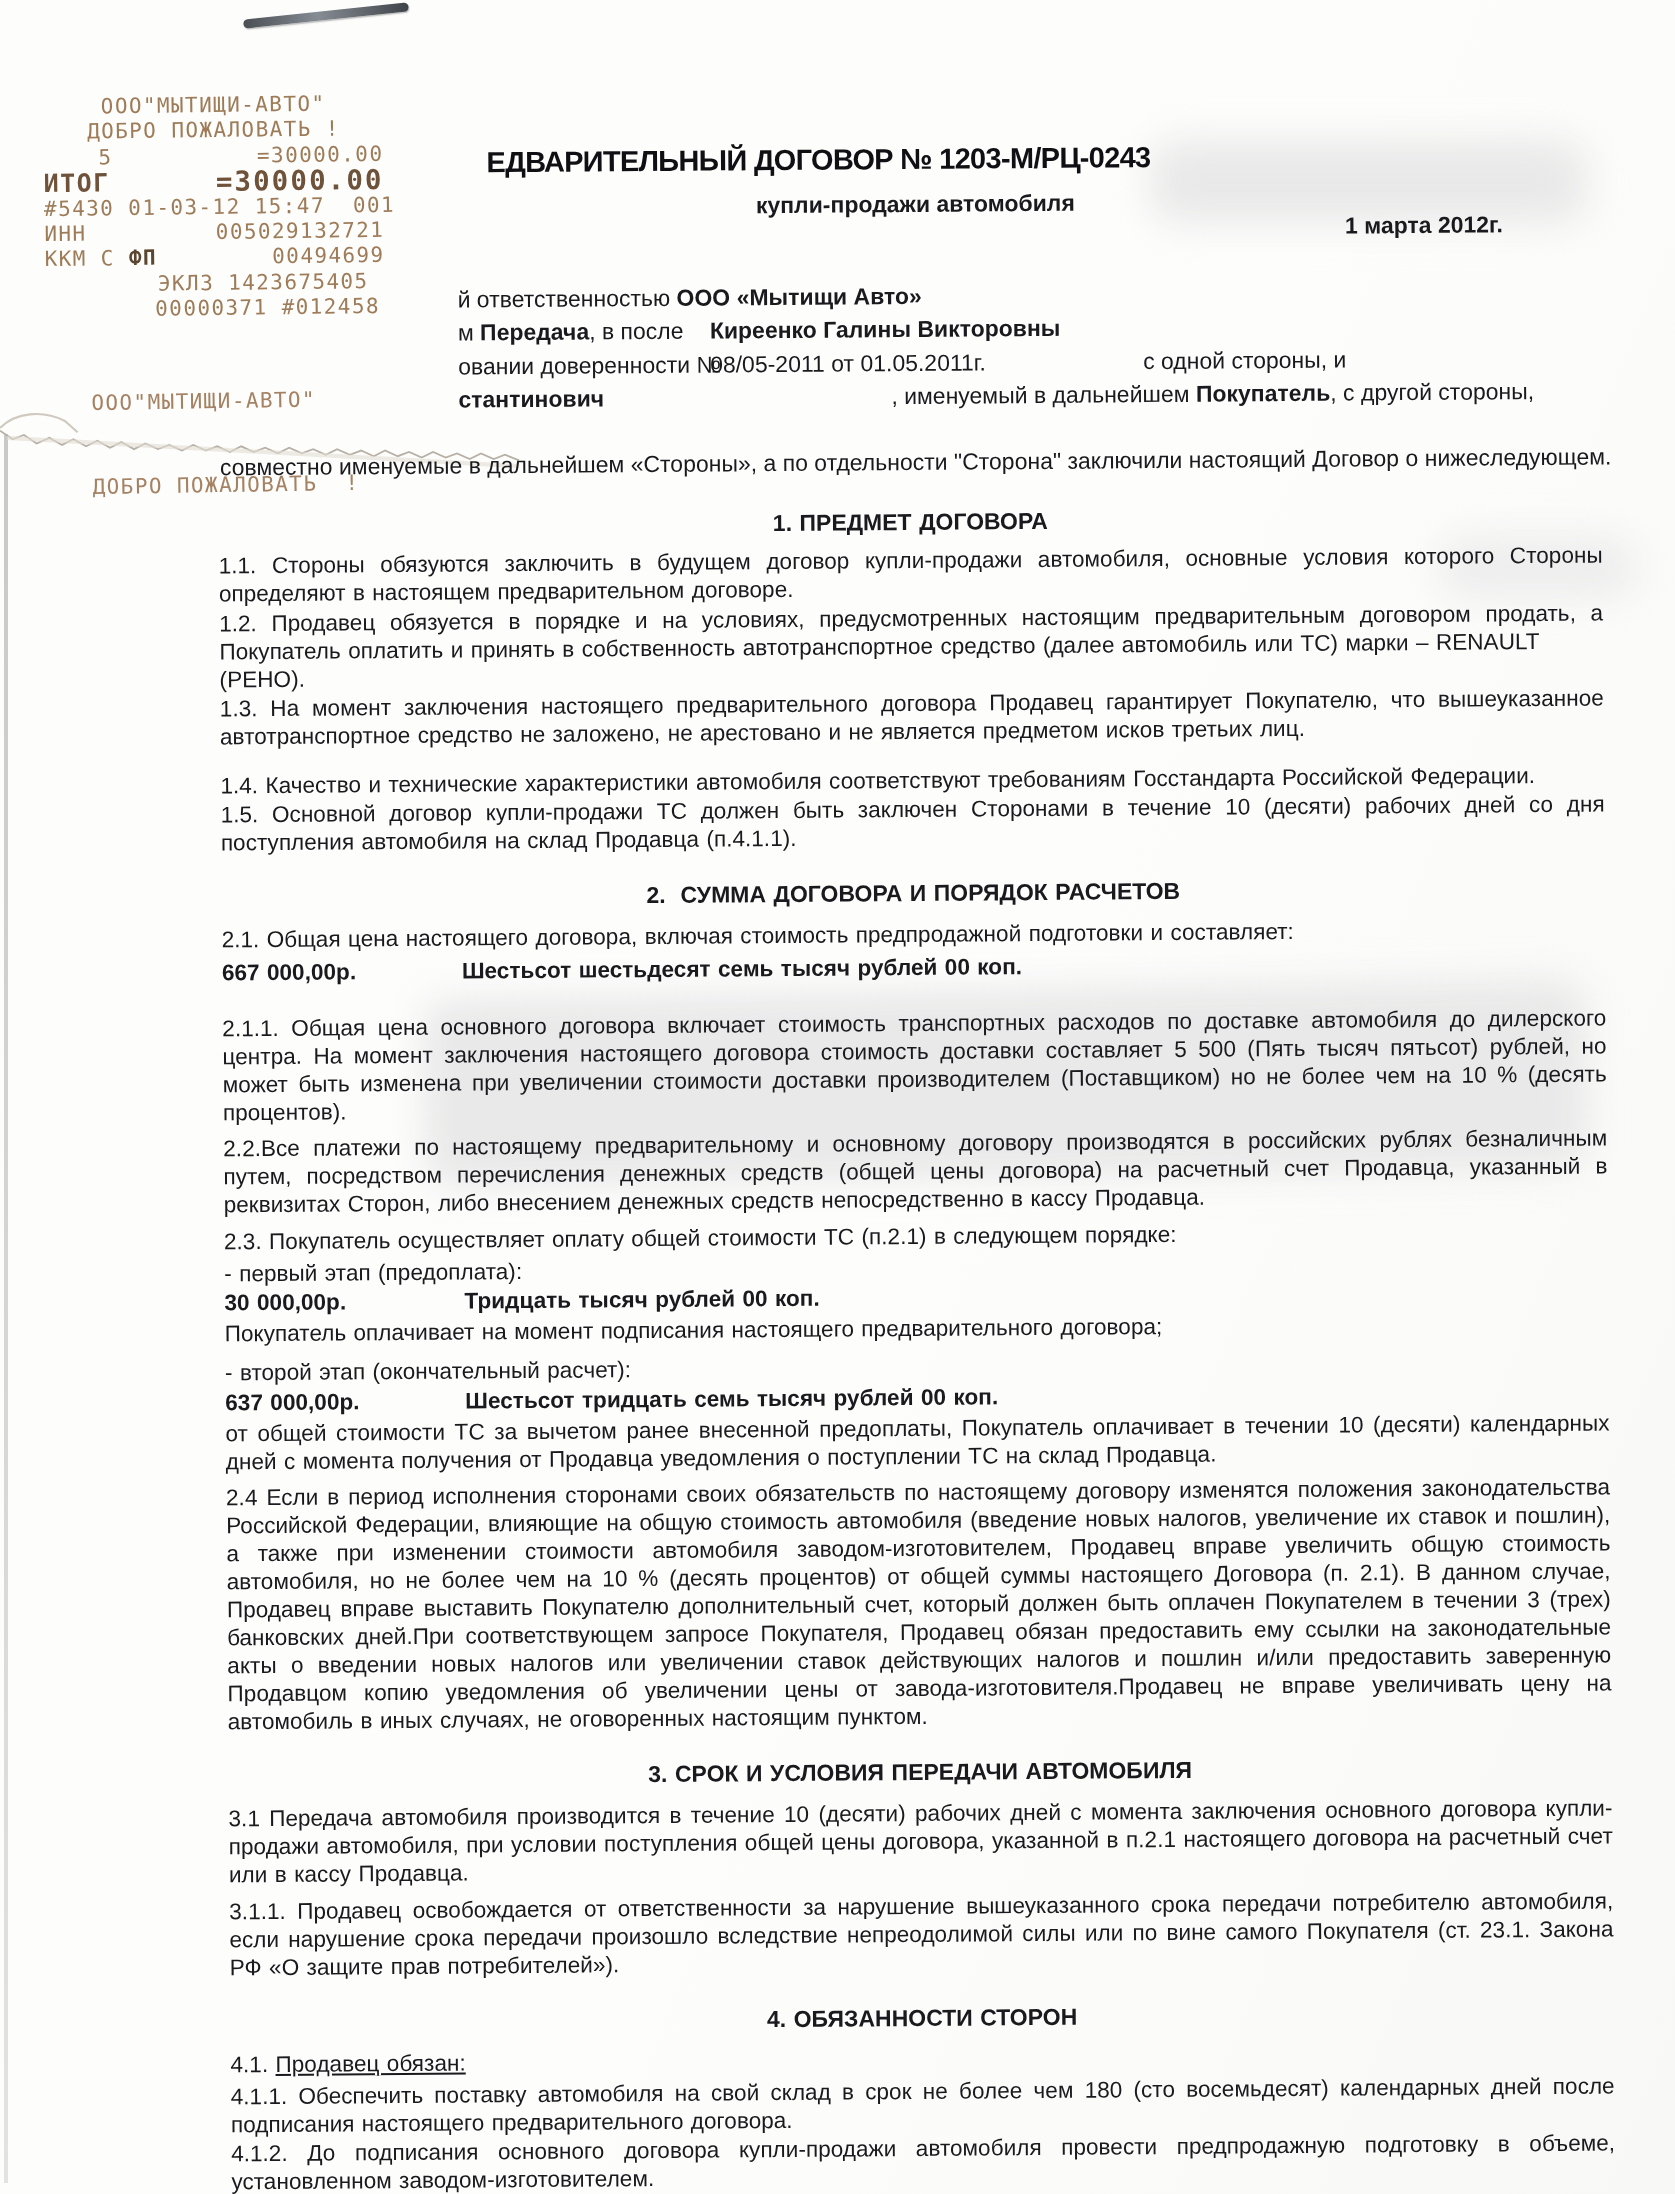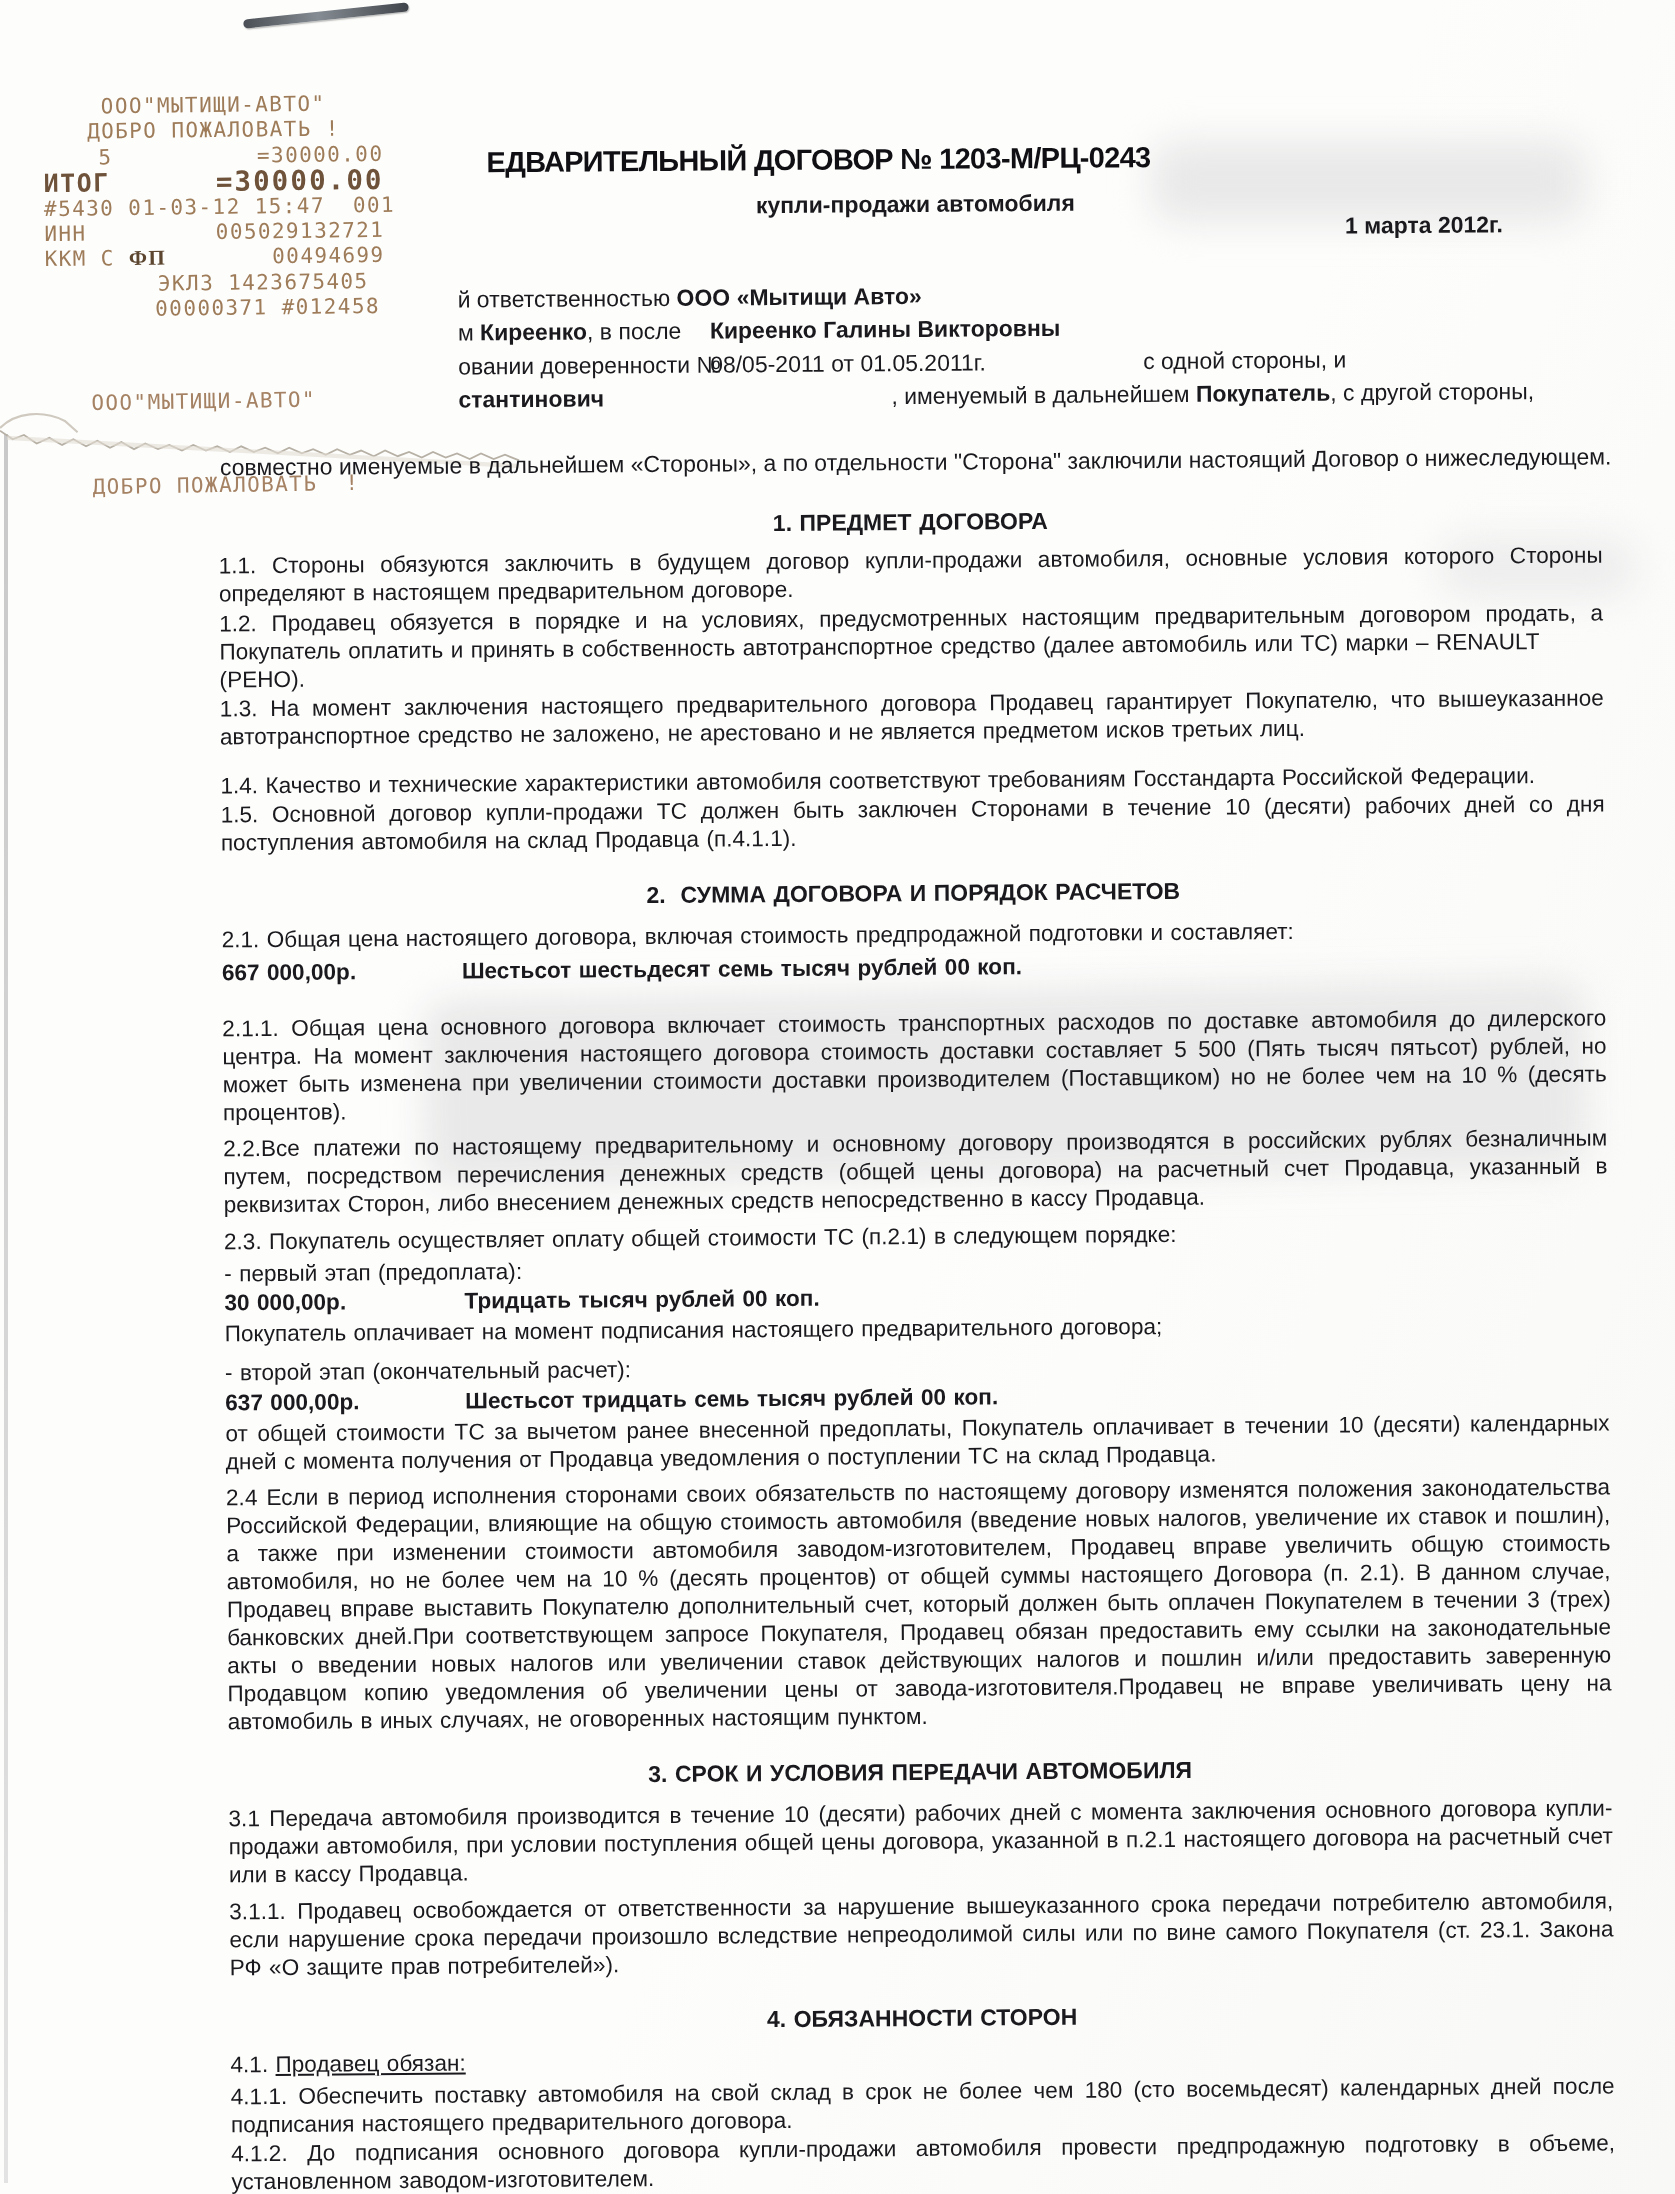--- a/index.html
+++ b/index.html
@@ -26,21 +26,21 @@
   .receipt div{white-space:pre;}
   .r-row{display:flex;justify-content:space-between;}
   .r-ind1{padding-left:58px;}
   .r-ind2{padding-left:44px;}
   .r-ind3{padding-left:113px;}
   .r-ind4{padding-left:110px;}
   .r-qty{padding-left:55px;}
   .r-big{font-weight:bold;color:#6e523a;}
   .r-total-label{font-size:25px;}
   .r-total-val{font-size:27.5px;letter-spacing:2.1px;}
-  .r-fp{font-weight:bold;color:#5c4630;font-family:Liberation Serif, serif;}
+  .r-fp{font-weight:bold;color:#5c4630;}
   .stamp2{position:absolute;left:92px;top:331px;
     font-family:"DejaVu Sans Mono",monospace;font-size:21px;line-height:28px;
     letter-spacing:1.4px;color:#a58263;transform:rotate(-0.9deg);white-space:pre;}
   
   .tilt{position:absolute;left:0;top:0;width:1676px;height:2194px;
     transform:rotate(-0.45deg);transform-origin:776px 353px;}
   .doc-title{position:absolute;left:488px;top:144px;font-size:29px;font-weight:bold;
     letter-spacing:-0.7px;white-space:nowrap;color:#101014;}
   .doc-subtitle{position:absolute;left:757px;top:192px;font-size:23px;font-weight:bold;white-space:nowrap;}
   .doc-date{position:absolute;left:1346px;top:217px;font-size:23px;font-weight:bold;white-space:nowrap;}
@@ -110,21 +110,21 @@
   </div>
 
   <div class="tilt">
 
     <div class="doc-title">ЕДВАРИТЕЛЬНЫЙ ДОГОВОР № 1203-М/РЦ-0243</div>
     <div class="doc-subtitle">купли-продажи автомобиля</div>
     <div class="doc-date">1 марта  2012г.</div>
 
     <div class="intro-line" style="left:458px;top:284px;"><span>й ответственностью </span><span class="b">ООО «Мытищи Авто»</span></div>
 
-    <div class="intro-line" style="left:458px;top:317px;"><span>м </span><span class="b">Киреенко</span><span>, в после</span></div>
+    <div class="intro-line" style="left:458px;top:317px;"><span>м </span><span class="b">Передача</span><span>, в после</span></div>
     <div class="intro-line b" style="left:710px;top:317px;">Киреенко Галины Викторовны</div>
 
     <div class="intro-line" style="left:458px;top:351px;">овании доверенности №</div>
     <div class="intro-line" style="left:710px;top:351px;">08/05-2011 от 01.05.2011г.</div>
     <div class="intro-line" style="left:1143px;top:351px;">с одной стороны, и</div>
 
     <div class="intro-line b" style="left:458px;top:384px;">стантинович</div>
     <div class="intro-line" style="left:891px;top:384px;"><span>, именуемый в дальнейшем </span><span class="b">Покупатель</span><span>, с другой стороны,</span></div>
 
     <div class="intro-line" style="left:219px;top:450px;">совместно именуемые в дальнейшем «Стороны», а по отдельности "Сторона" заключили настоящий Договор о нижеследующем.</div>

